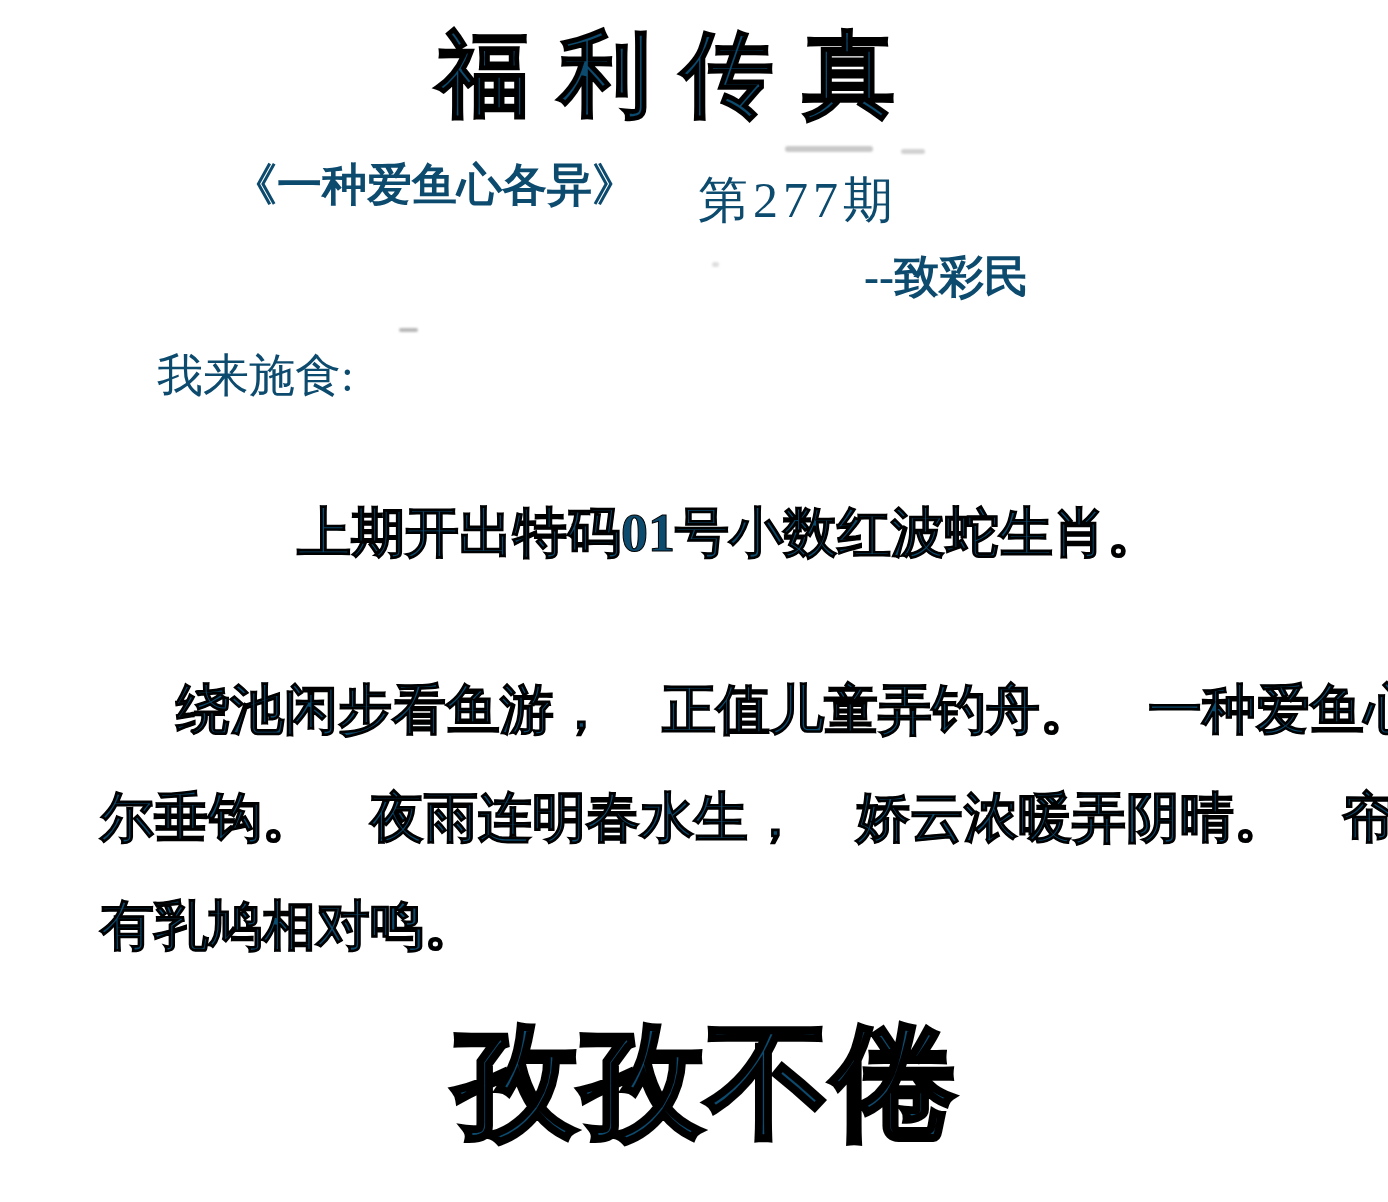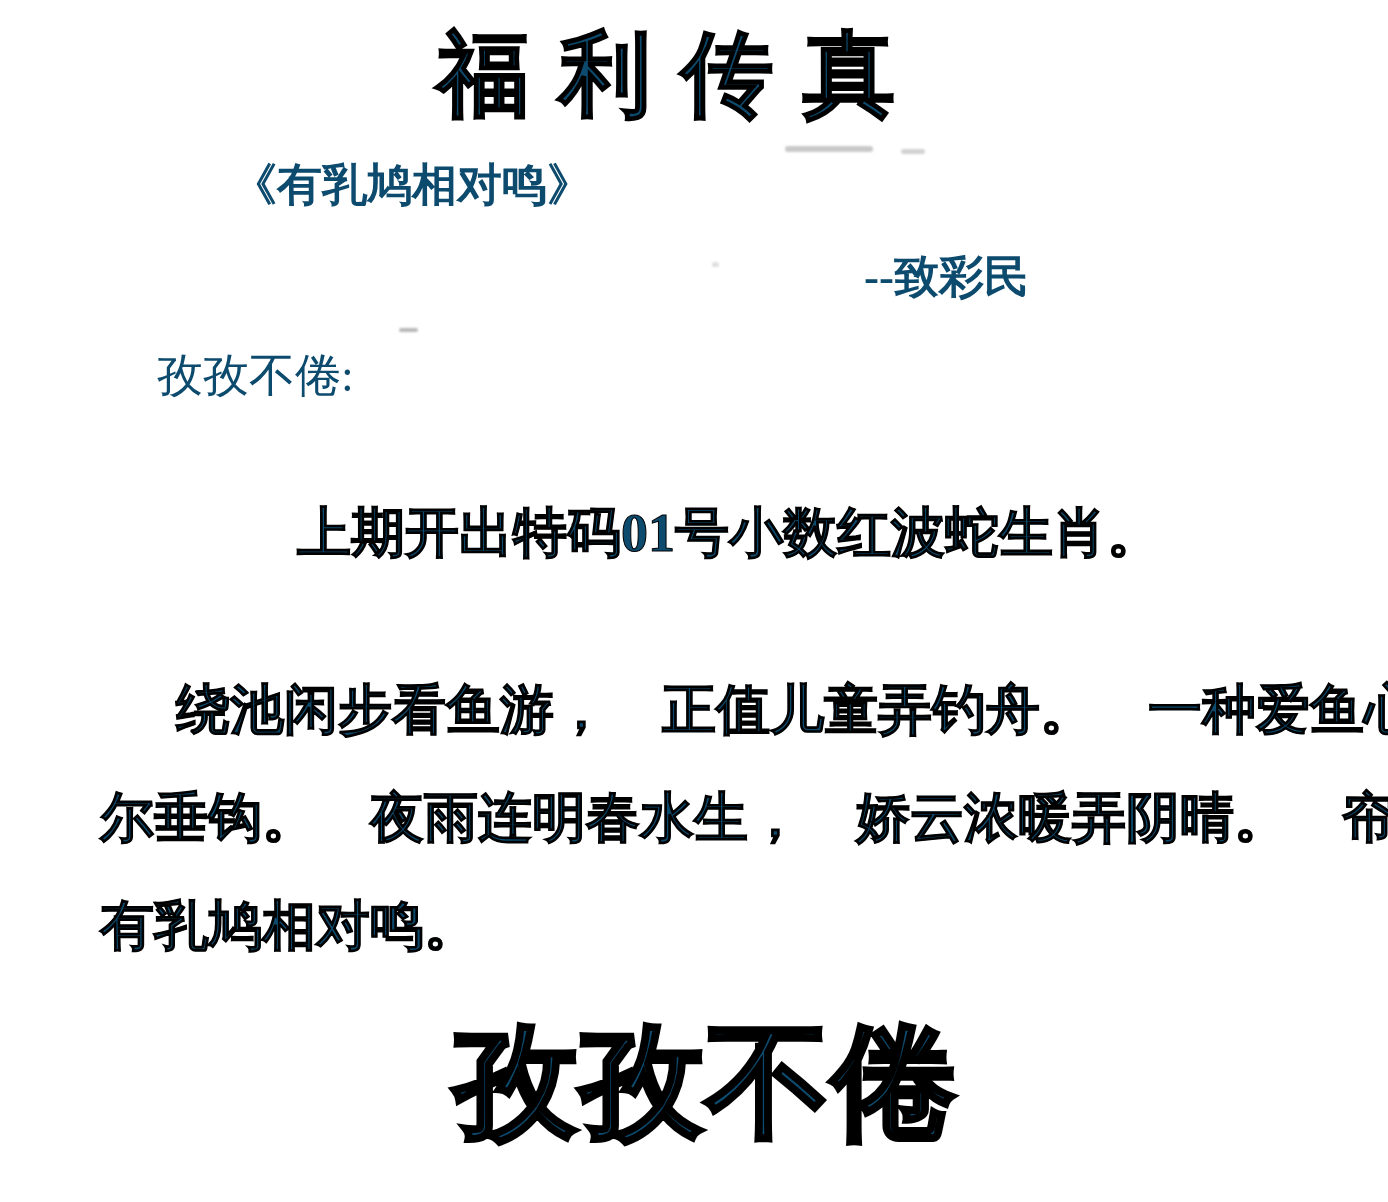--- a/index.html
+++ b/index.html
@@ -120,26 +120,27 @@
 
 <div class="page">
 
   <h1 class="masthead">福利传真</h1>
 
   <div class="artifact artifact-smudge-a"></div>
   <div class="artifact artifact-smudge-b"></div>
   <div class="artifact artifact-dash"></div>
   <div class="artifact artifact-speck"></div>
 
-  <div class="classification">《有乳鸠相对鸣》</div>
+  <div class="classification">《一种爱鱼心各异》</div>
 
+  <div class="issue">第277期</div>
 
   <div class="dedication">--致彩民</div>
 
-  <div class="salutation">孜孜不倦:</div>
+  <div class="salutation">我来施食:</div>
 
   <div class="result-line">上期开出特码01号小数红波蛇生肖。</div>
 
   <div class="poem">
     <div class="poem-line poem-line-first">绕池闲步看鱼游，　正值儿童弄钓舟。　一种爱鱼心各异,我来施食</div>
     <div class="poem-line">尔垂钩。　夜雨连明春水生，　娇云浓暖弄阴晴。　帘虚日薄花竹静，　时</div>
     <div class="poem-line">有乳鸠相对鸣。</div>
   </div>
 
   <div class="footer-phrase">孜孜不倦</div>

